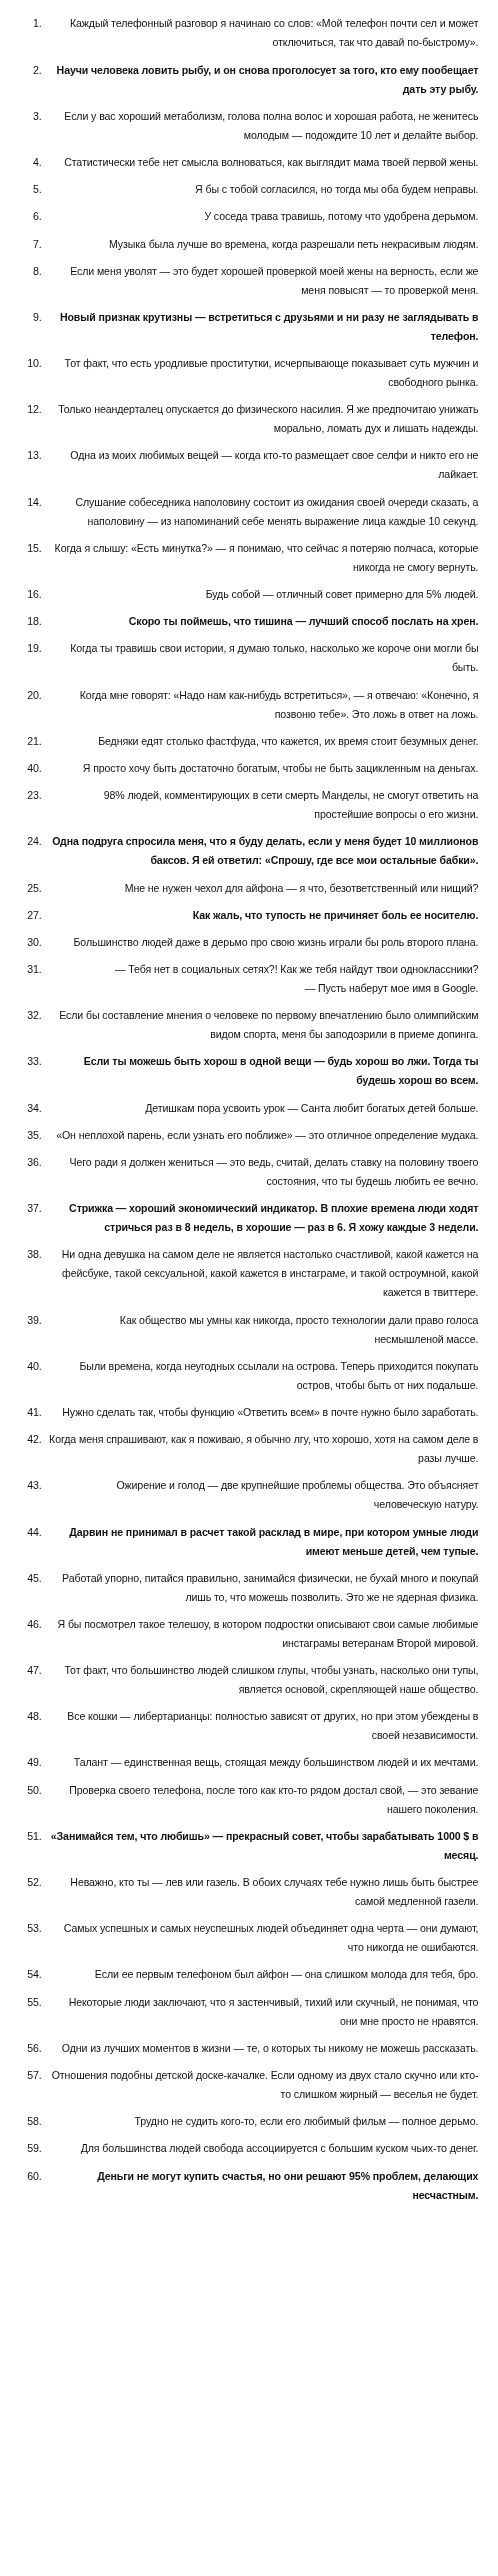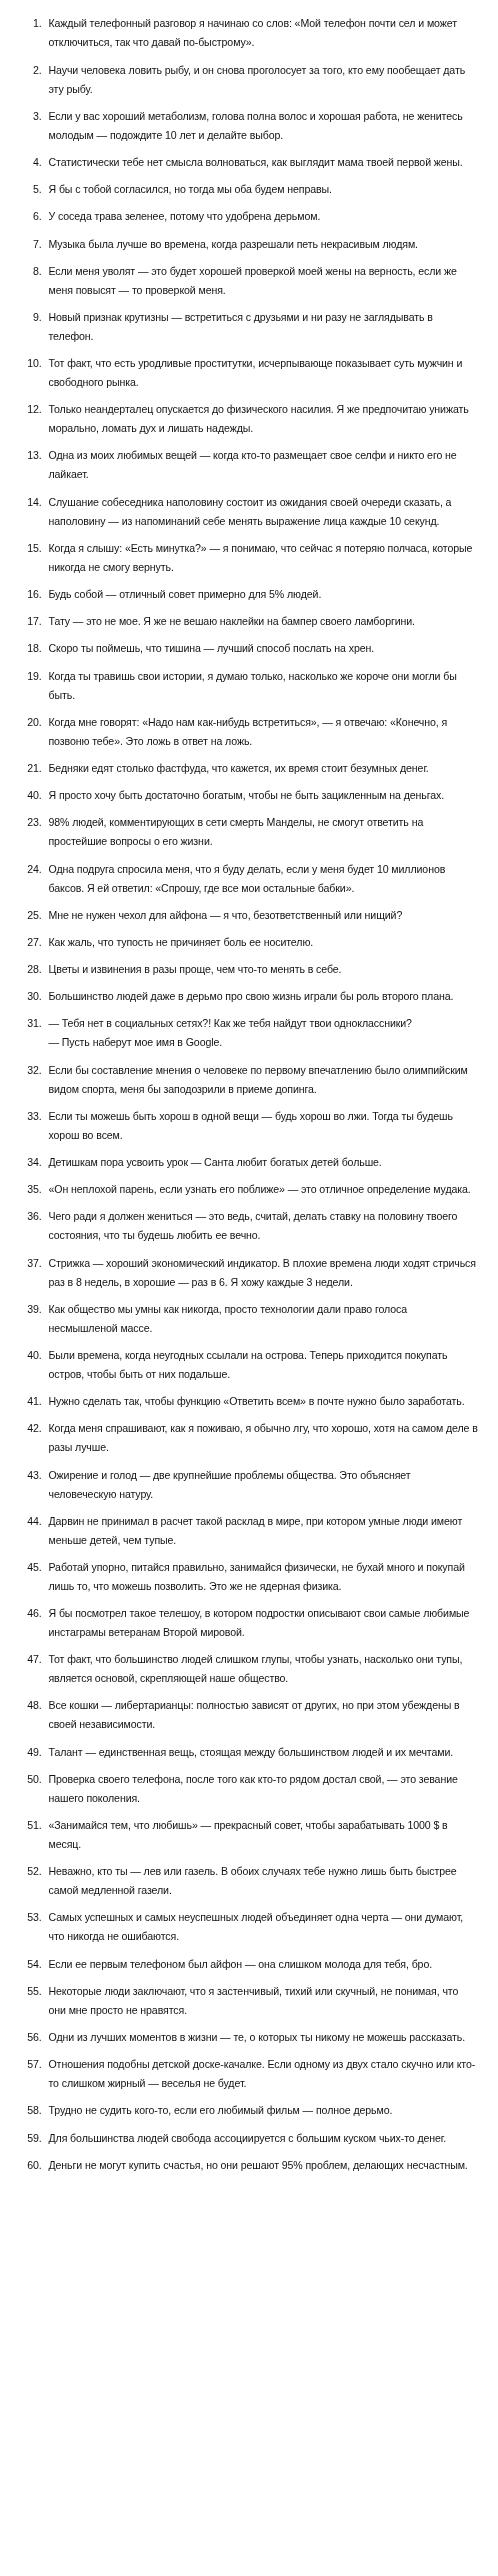--- a/index.html
+++ b/index.html
@@ -31,23 +31,24 @@
   li.item:last-child { margin-bottom: 17px; }
   .num {
     flex: 0 0 32px;
     text-align: right;
     margin-right: 6.9px;
     font-weight: normal;
   }
   .txt {
     flex: 1;
     white-space: pre-line;
+    text-align: right;
   }
   li.item.bold .txt {
-    font-weight: normal;
+    font-weight: bold;
   }
 </style>
 </head>
 <body>
 
 <div class="page">
   <ol class="list">
 
       <li class="item">
         <span class="num">1.</span>
@@ -69,21 +70,21 @@
         <span class="txt">Статистически тебе нет смысла волноваться, как выглядит мама твоей первой жены.</span>
       </li>
 
       <li class="item">
         <span class="num">5.</span>
         <span class="txt">Я бы с тобой согласился, но тогда мы оба будем неправы.</span>
       </li>
 
       <li class="item">
         <span class="num">6.</span>
-        <span class="txt">У соседа трава зеленее, потому что удобрена дерьмом.</span>
+        <span class="txt">У соседа трава травишь, потому что удобрена дерьмом.</span>
       </li>
 
       <li class="item">
         <span class="num">7.</span>
         <span class="txt">Музыка была лучше во времена, когда разрешали петь некрасивым людям.</span>
       </li>
 
       <li class="item">
         <span class="num">8.</span>
         <span class="txt">Если меня уволят — это будет хорошей проверкой моей жены на верность, если же меня повысят — то проверкой меня.</span>
@@ -118,24 +119,20 @@
       <li class="item">
         <span class="num">15.</span>
         <span class="txt">Когда я слышу: «Есть минутка?» — я понимаю, что сейчас я потеряю полчаса, которые никогда не смогу вернуть.</span>
       </li>
 
       <li class="item">
         <span class="num">16.</span>
         <span class="txt">Будь собой — отличный совет примерно для 5% людей.</span>
       </li>
 
-      <li class="item">
-        <span class="num">17.</span>
-        <span class="txt">Тату — это не мое. Я же не вешаю наклейки на бампер своего ламборгини.</span>
-      </li>
 
       <li class="item bold">
         <span class="num">18.</span>
         <span class="txt">Скоро ты поймешь, что тишина — лучший способ послать на хрен.</span>
       </li>
 
       <li class="item">
         <span class="num">19.</span>
         <span class="txt">Когда ты травишь свои истории, я думаю только, насколько же короче они могли бы быть.</span>
       </li>
@@ -169,24 +166,20 @@
         <span class="num">25.</span>
         <span class="txt">Мне не нужен чехол для айфона — я что, безответственный или нищий?</span>
       </li>
 
 
       <li class="item bold">
         <span class="num">27.</span>
         <span class="txt">Как жаль, что тупость не причиняет боль ее носителю.</span>
       </li>
 
-      <li class="item">
-        <span class="num">28.</span>
-        <span class="txt">Цветы и извинения в разы проще, чем что-то менять в себе.</span>
-      </li>
 
 
       <li class="item">
         <span class="num">30.</span>
         <span class="txt">Большинство людей даже в дерьмо про свою жизнь играли бы роль второго плана.</span>
       </li>
 
       <li class="item">
         <span class="num">31.</span>
         <span class="txt">— Тебя нет в социальных сетях?! Как же тебя найдут твои одноклассники?
@@ -216,20 +209,24 @@
       <li class="item">
         <span class="num">36.</span>
         <span class="txt">Чего ради я должен жениться — это ведь, считай, делать ставку на половину твоего состояния, что ты будешь любить ее вечно.</span>
       </li>
 
       <li class="item bold">
         <span class="num">37.</span>
         <span class="txt">Стрижка — хороший экономический индикатор. В плохие времена люди ходят стричься раз в 8 недель, в хорошие — раз в 6. Я хожу каждые 3 недели.</span>
       </li>
 
+      <li class="item">
+        <span class="num">38.</span>
+        <span class="txt">Ни одна девушка на самом деле не является настолько счастливой, какой кажется на фейсбуке, такой сексуальной, какой кажется в инстаграме, и такой остроумной, какой кажется в твиттере.</span>
+      </li>
 
       <li class="item">
         <span class="num">39.</span>
         <span class="txt">Как общество мы умны как никогда, просто технологии дали право голоса несмышленой массе.</span>
       </li>
 
       <li class="item">
         <span class="num">40.</span>
         <span class="txt">Были времена, когда неугодных ссылали на острова. Теперь приходится покупать остров, чтобы быть от них подальше.</span>
       </li>

